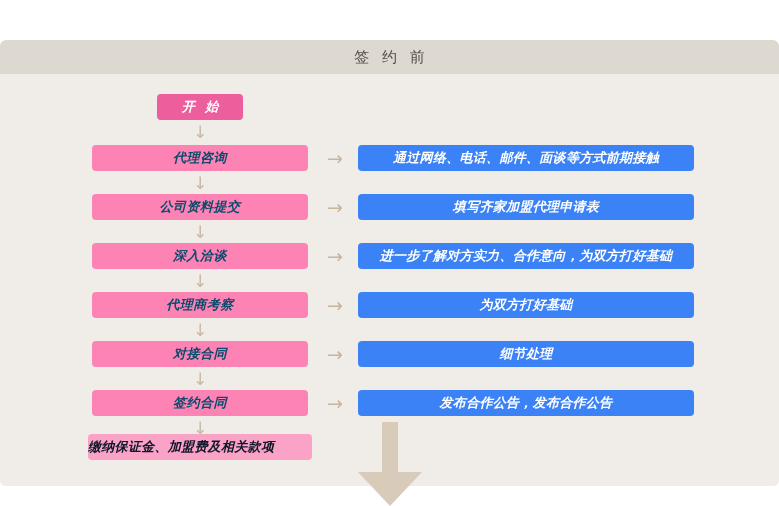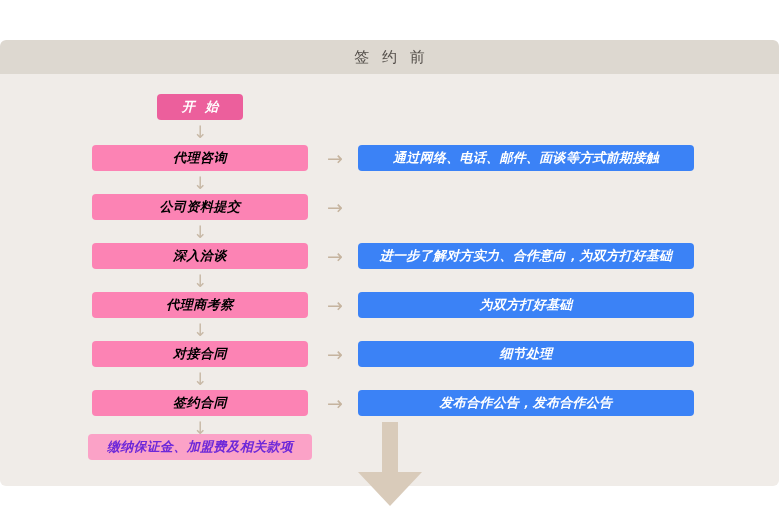--- a/index.html
+++ b/index.html
@@ -102,21 +102,21 @@
     height: 26px;
   }
   .step-box {
     position: absolute;
     left: 92px;
     top: 0;
     width: 216px;
     height: 26px;
     background: #fc83b4;
     border-radius: 4px;
-    color: #000000;
+    color: #0c4a6e;
     font-size: 13px;
     line-height: 26px;
     text-align: center;
     font-weight: bold;
     letter-spacing: 0.5px;
   }
   .row-arrow {
     position: absolute;
     left: 316px;
     top: 0;
@@ -145,24 +145,24 @@
 
   
   .final-node {
     position: absolute;
     left: 88px;
     top: 360px;
     width: 224px;
     height: 26px;
     background: #fba2c7;
     border-radius: 4px;
-    color: #6d28d9;
-    font-size: 13px;
-    line-height: 26px;
-    text-align: center;
+    color: #0f172a;
+    font-size: 13px;
+    line-height: 26px;
+    text-align: left;
     font-weight: bold;
     letter-spacing: 0.3px;
   }
 
   
   .big-arrow {
     position: absolute;
     left: 358px;
     top: 422px;
     width: 64px;
@@ -205,20 +205,21 @@
     <div class="row" style="top:71px;">
       <div class="step-box">代理咨询</div>
       <div class="row-arrow">→</div>
       <div class="detail-box">通过网络、电话、邮件、面谈等方式前期接触</div>
     </div>
     <div class="down-arrow" style="top:99px;">↓</div>
 
     <div class="row" style="top:120px;">
       <div class="step-box">公司资料提交</div>
       <div class="row-arrow">→</div>
+      <div class="detail-box">填写齐家加盟代理申请表</div>
     </div>
     <div class="down-arrow" style="top:148px;">↓</div>
 
     <div class="row" style="top:169px;">
       <div class="step-box">深入洽谈</div>
       <div class="row-arrow">→</div>
       <div class="detail-box">进一步了解对方实力、合作意向，为双方打好基础</div>
     </div>
     <div class="down-arrow" style="top:197px;">↓</div>
 

